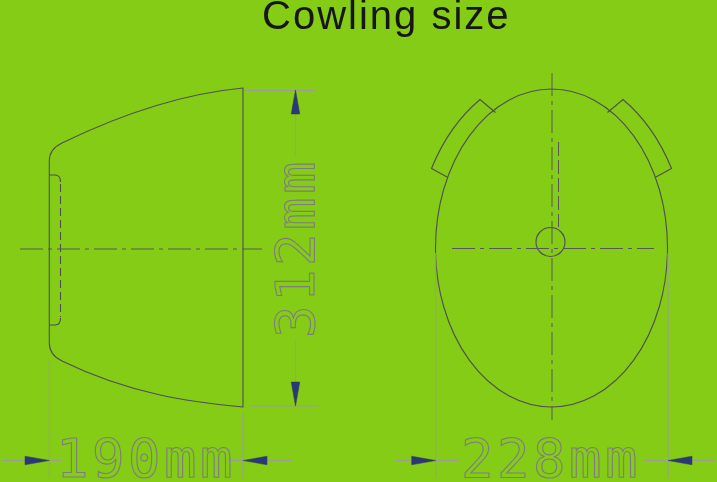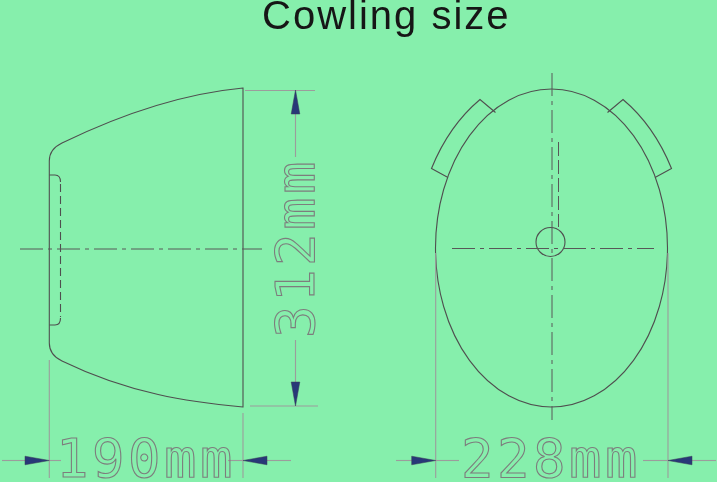--- a/index.html
+++ b/index.html
@@ -4,21 +4,21 @@
 <style>
   html, body {
     margin: 0;
     padding: 0;
     background: #ffffff;
   }
   .canvas {
     position: relative;
     width: 717px;
     height: 482px;
-    background: #86efac;
+    background: #84cc16;
     overflow: hidden;
     font-family: "Liberation Sans", sans-serif;
   }
   .page-title {
     position: absolute;
     left: 262px;
     top: -5px;
     margin: 0;
     font-family: "Liberation Sans", sans-serif;
     font-weight: 400;

